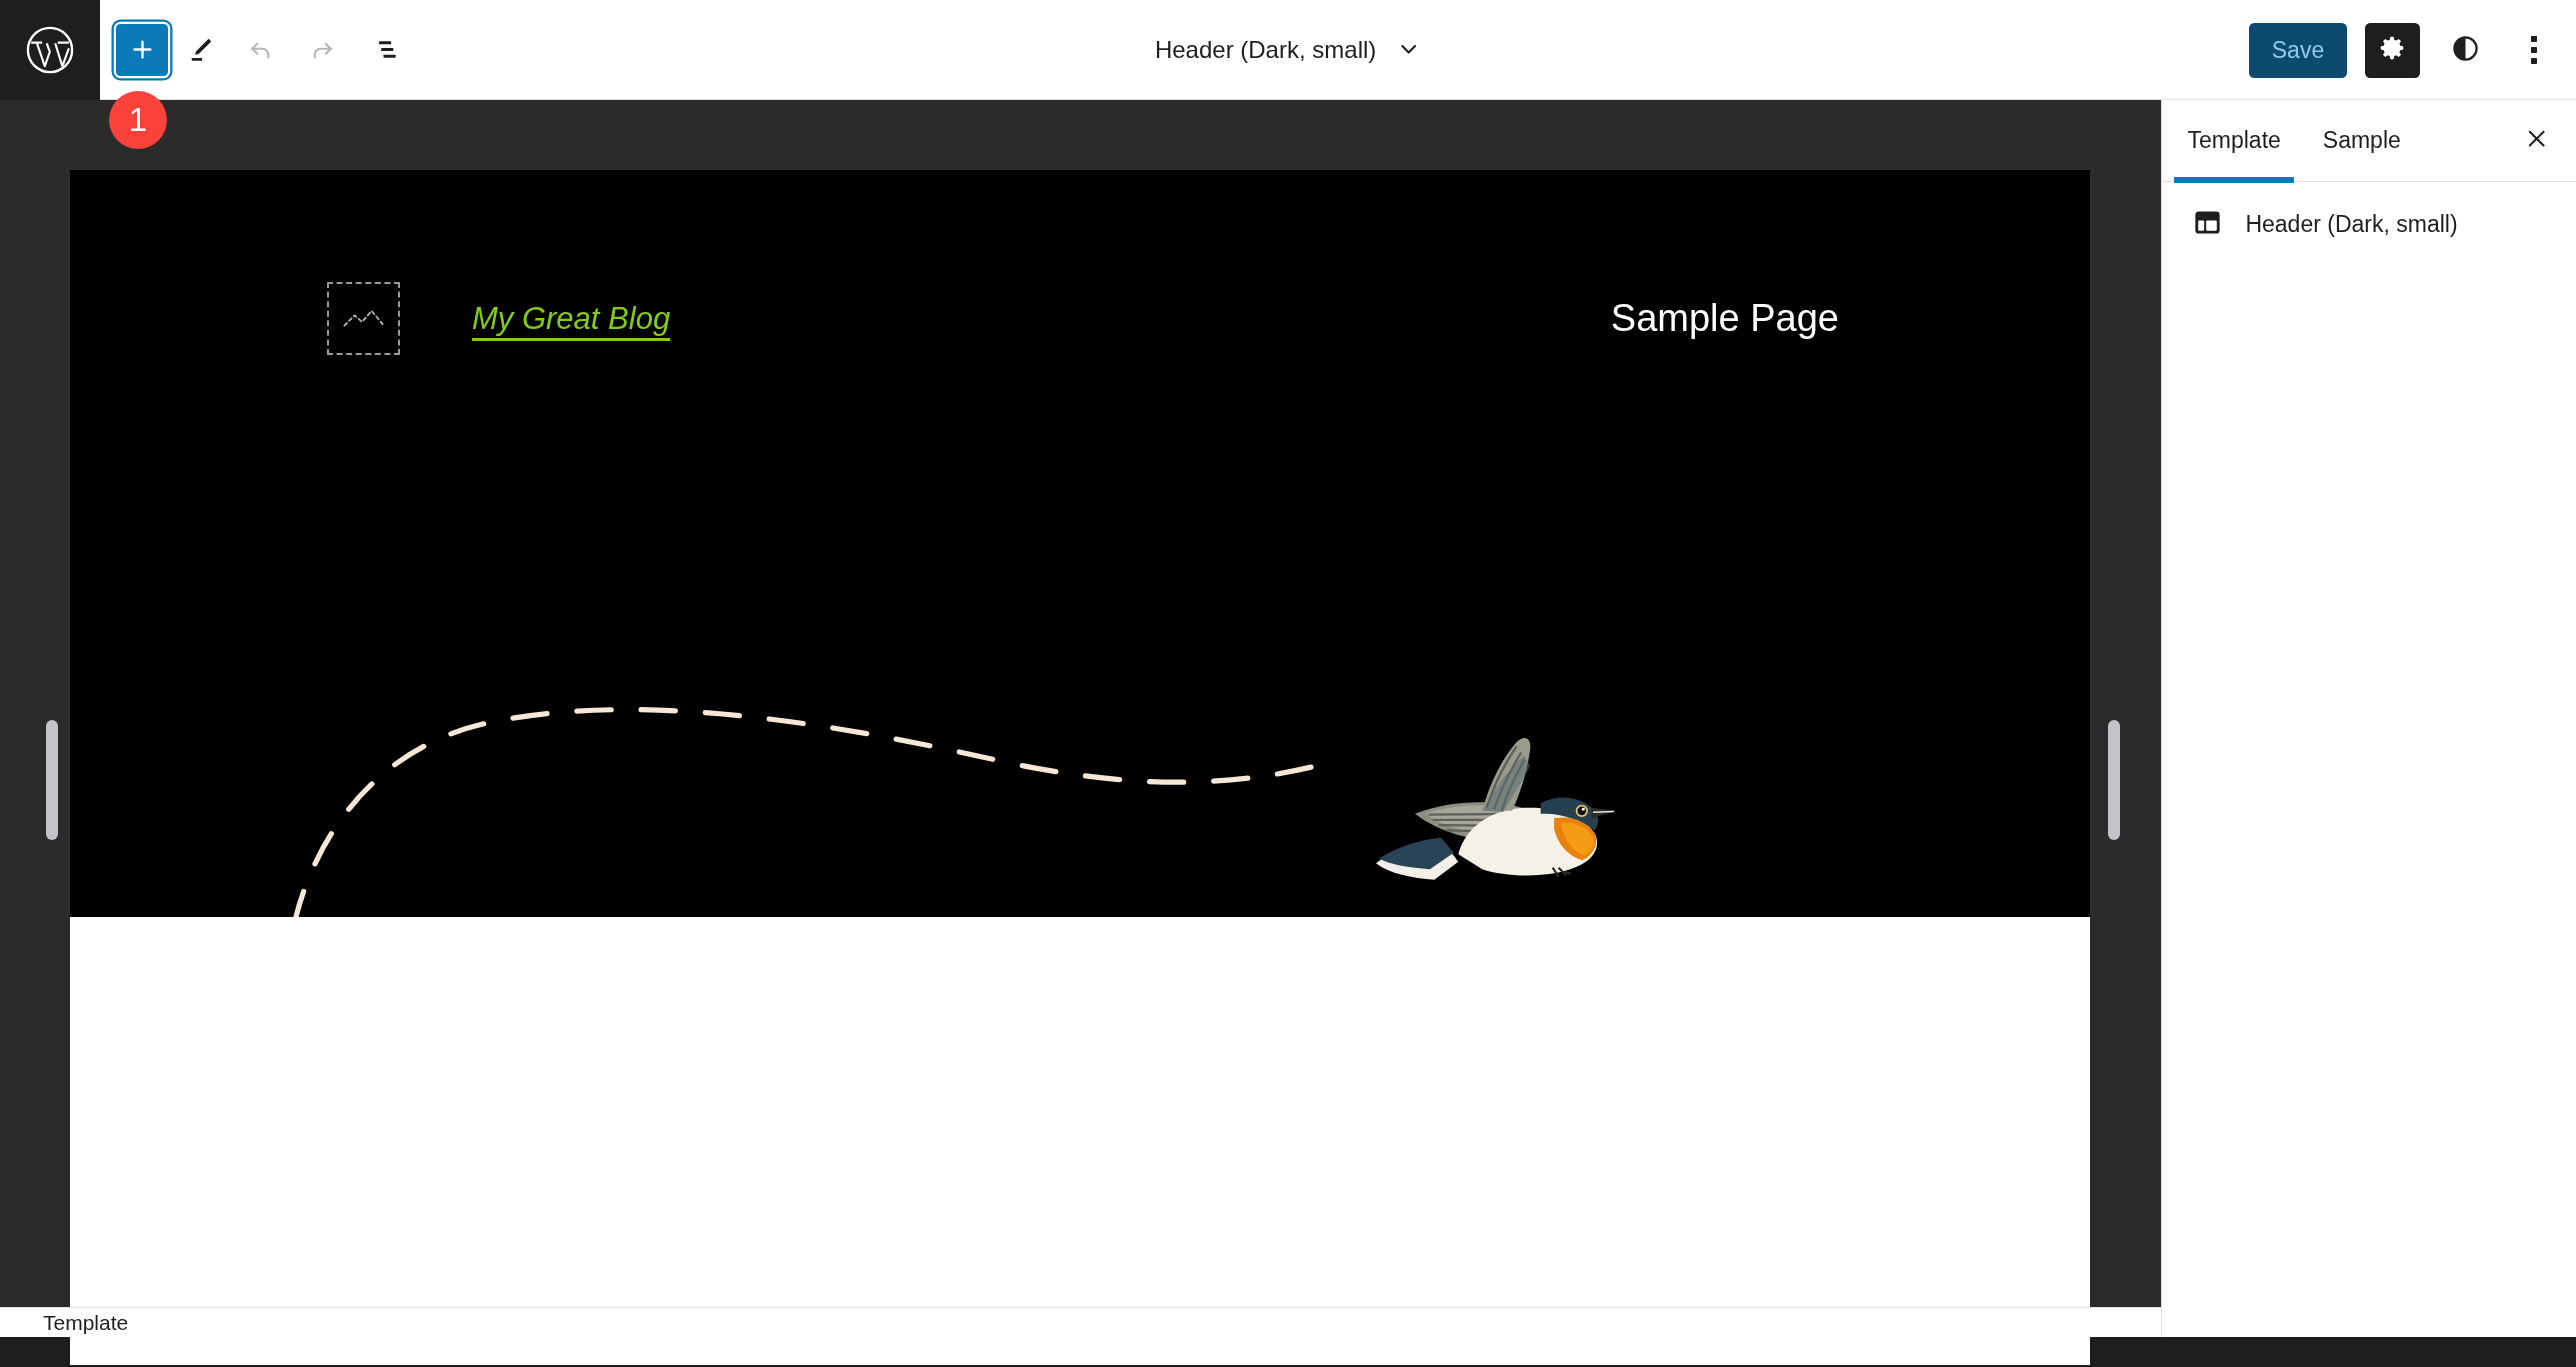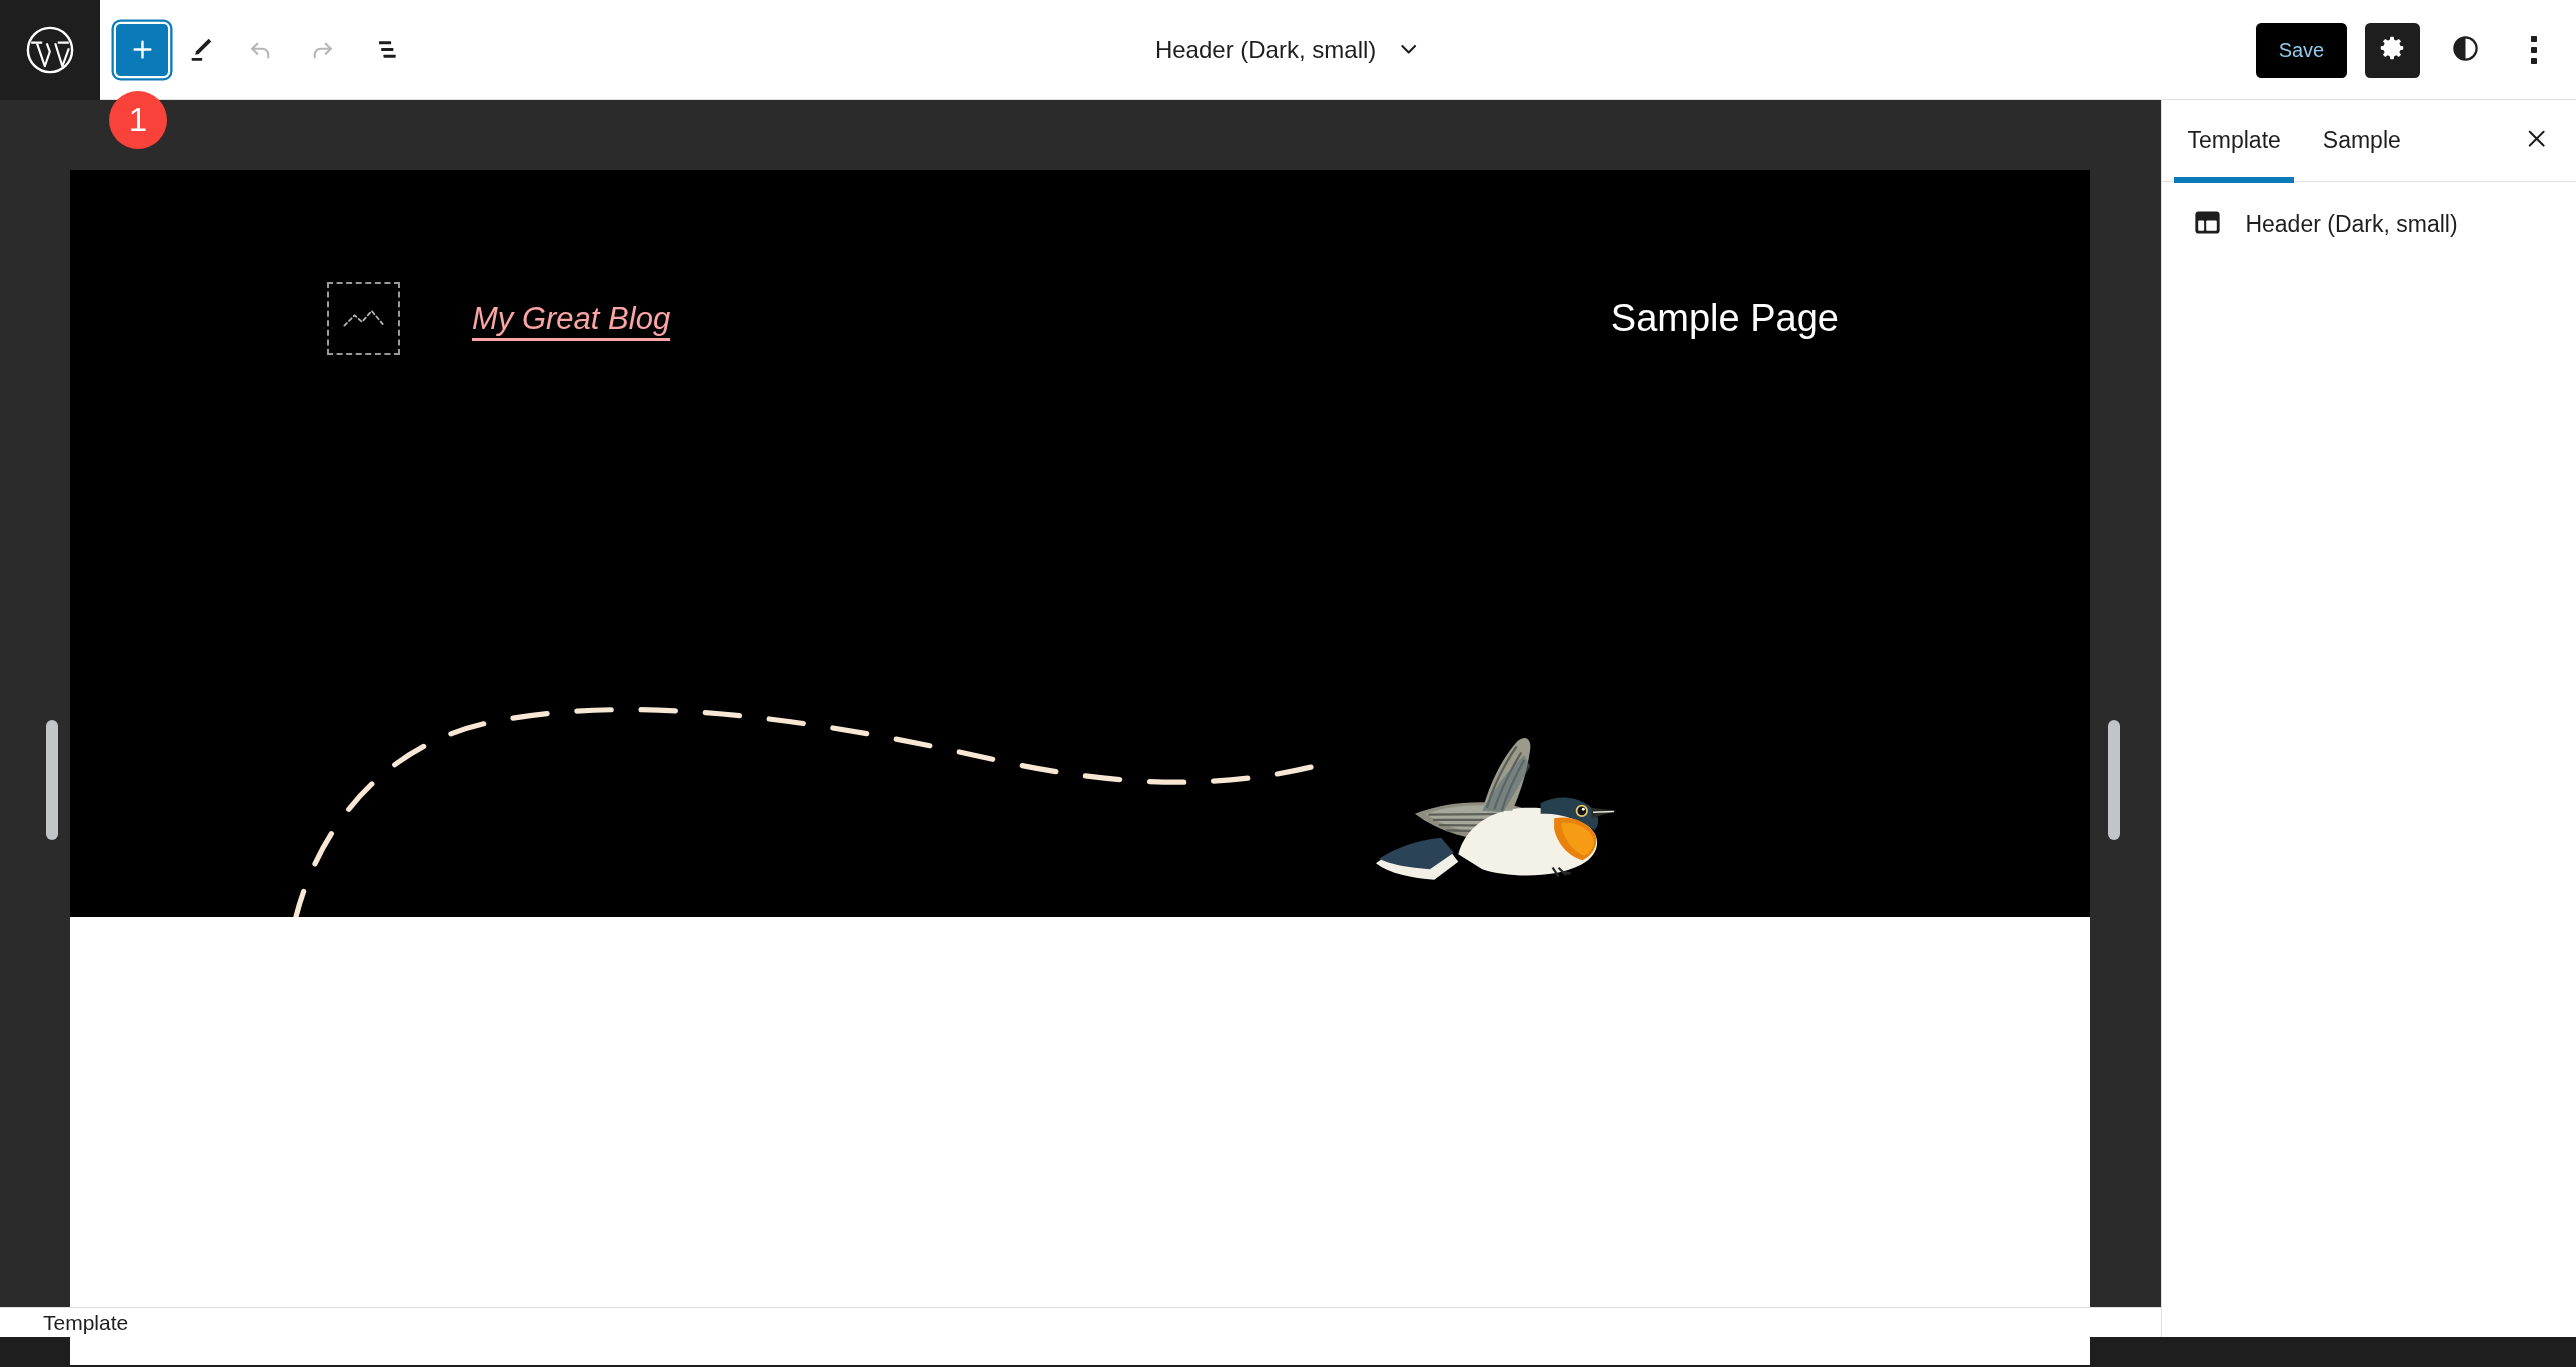--- a/index.html
+++ b/index.html
@@ -54,23 +54,23 @@
     pointer-events: auto; cursor: pointer;
     padding: 6px 10.5px; border-radius: 4.5px;
   }
   .doc-title-text { font-size: 24px; color: #1e1e1e; }
 
   .right-group {
     position: absolute; right: 19.4px; top: 0; height: 100px;
     display: flex; align-items: center; gap: 18px;
   }
   .save-btn {
-    background: #000000; color: #8fcbec;
+    background: #0c4a6e; color: #8fcbec;
     border: none; border-radius: 5.2px;
-    font-size: 20px; font-family: "Liberation Sans", sans-serif;
+    font-size: 23px; font-family: "Liberation Sans", sans-serif;
     padding: 0 22.4px; height: 55px;
     cursor: default;
   }
   .icon-btn {
     width: 55px; height: 55px; border-radius: 5.2px;
     display: flex; align-items: center; justify-content: center;
     background: transparent; border: none; cursor: pointer;
   }
   .icon-btn.active { background: #1e1e1e; }
   .kebab { width: 46px; height: 55px; display:flex; align-items:center; justify-content:center;
@@ -111,21 +111,21 @@
   }
   .logo-placeholder {
     width: 73px; height: 73px;
     border: 2.2px dashed #9a9a9a;
     display: flex; align-items: center; justify-content: center;
     flex: 0 0 auto; cursor: pointer;
   }
   .site-title {
     margin-left: 72px;
     font-size: 31px; font-style: italic;
-    color: #fca5a5; text-decoration: underline;
+    color: #84cc16; text-decoration: underline;
     text-underline-offset: 9px;
     cursor: pointer; white-space: nowrap;
   }
   .nav-spacer { flex: 1 1 auto; }
   .nav-link {
     font-size: 38px; color: #ffffff; text-decoration: none;
     cursor: pointer; white-space: nowrap;
   }
   .flight-svg { position: absolute; left: 0; top: 0; width: 100%; height: 100%; }
   .bird {

